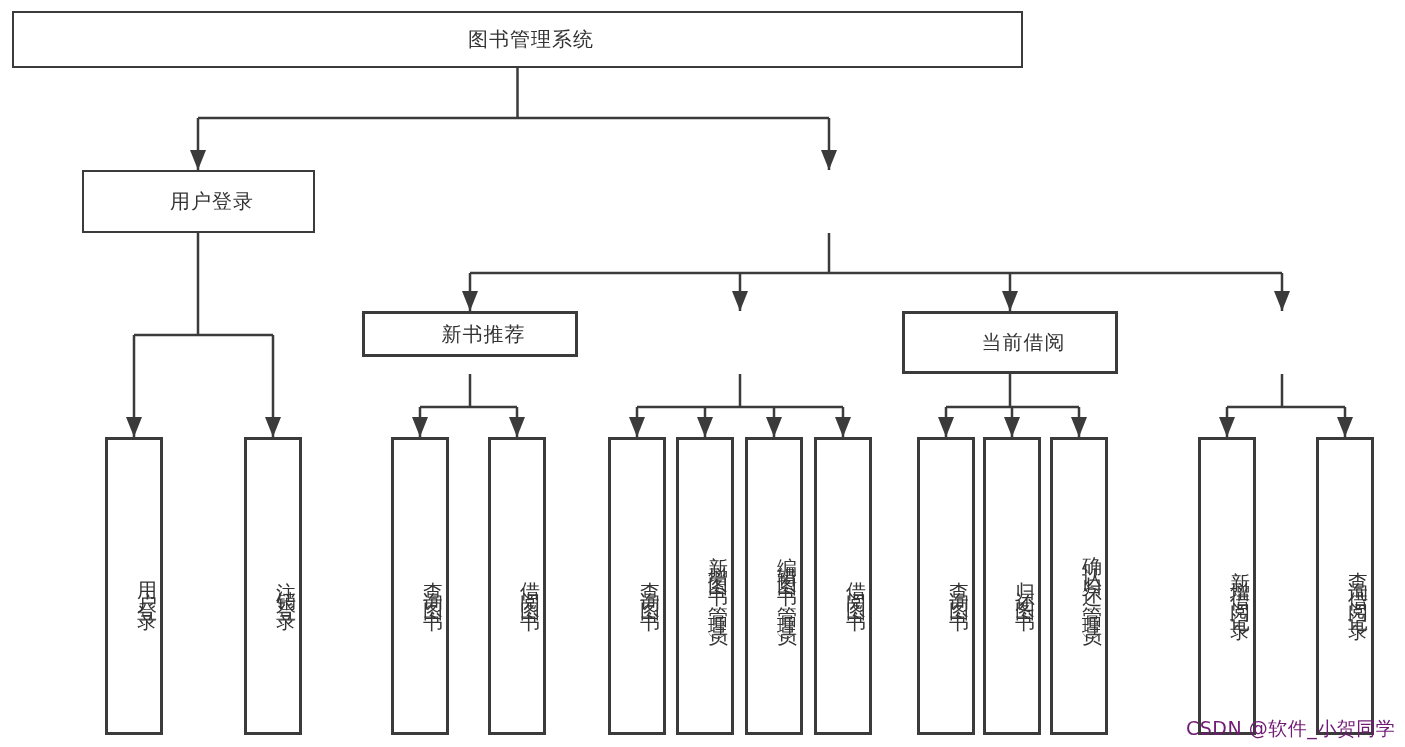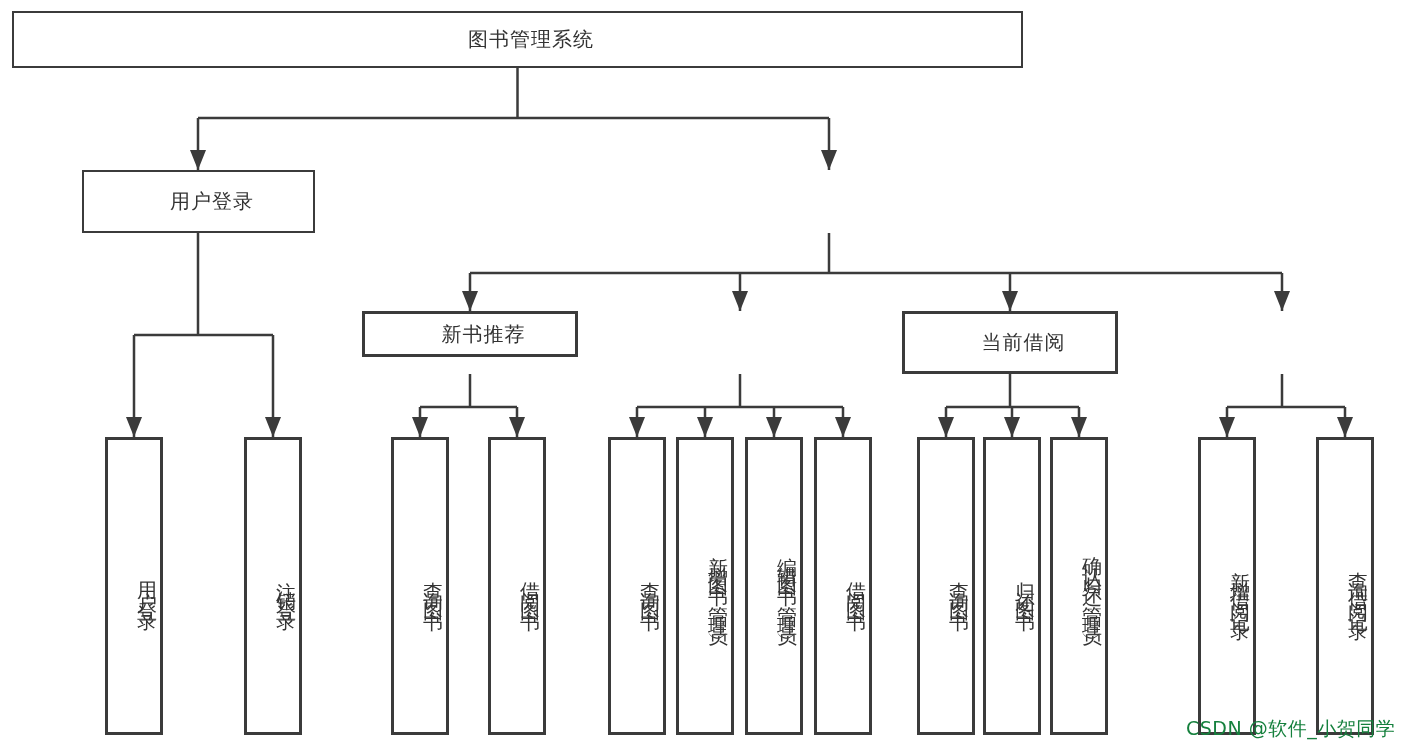--- a/index.html
+++ b/index.html
@@ -42,21 +42,21 @@
     letter-spacing: 10px;
     font-size: 20px;
     line-height: 1;
     color: #333333;
   }
   .watermark {
     position: absolute;
     left: 1186px; top: 716px;
     width: 214px;
     font-size: 19px;
-    color: #15803d;
+    color: #701a75;
     letter-spacing: 0.5px;
     white-space: nowrap;
   }
 </style>
 </head>
 <body>
 
 <div class="canvas">
 
   <svg class="connectors" viewBox="0 0 1405 747" aria-hidden="true">

